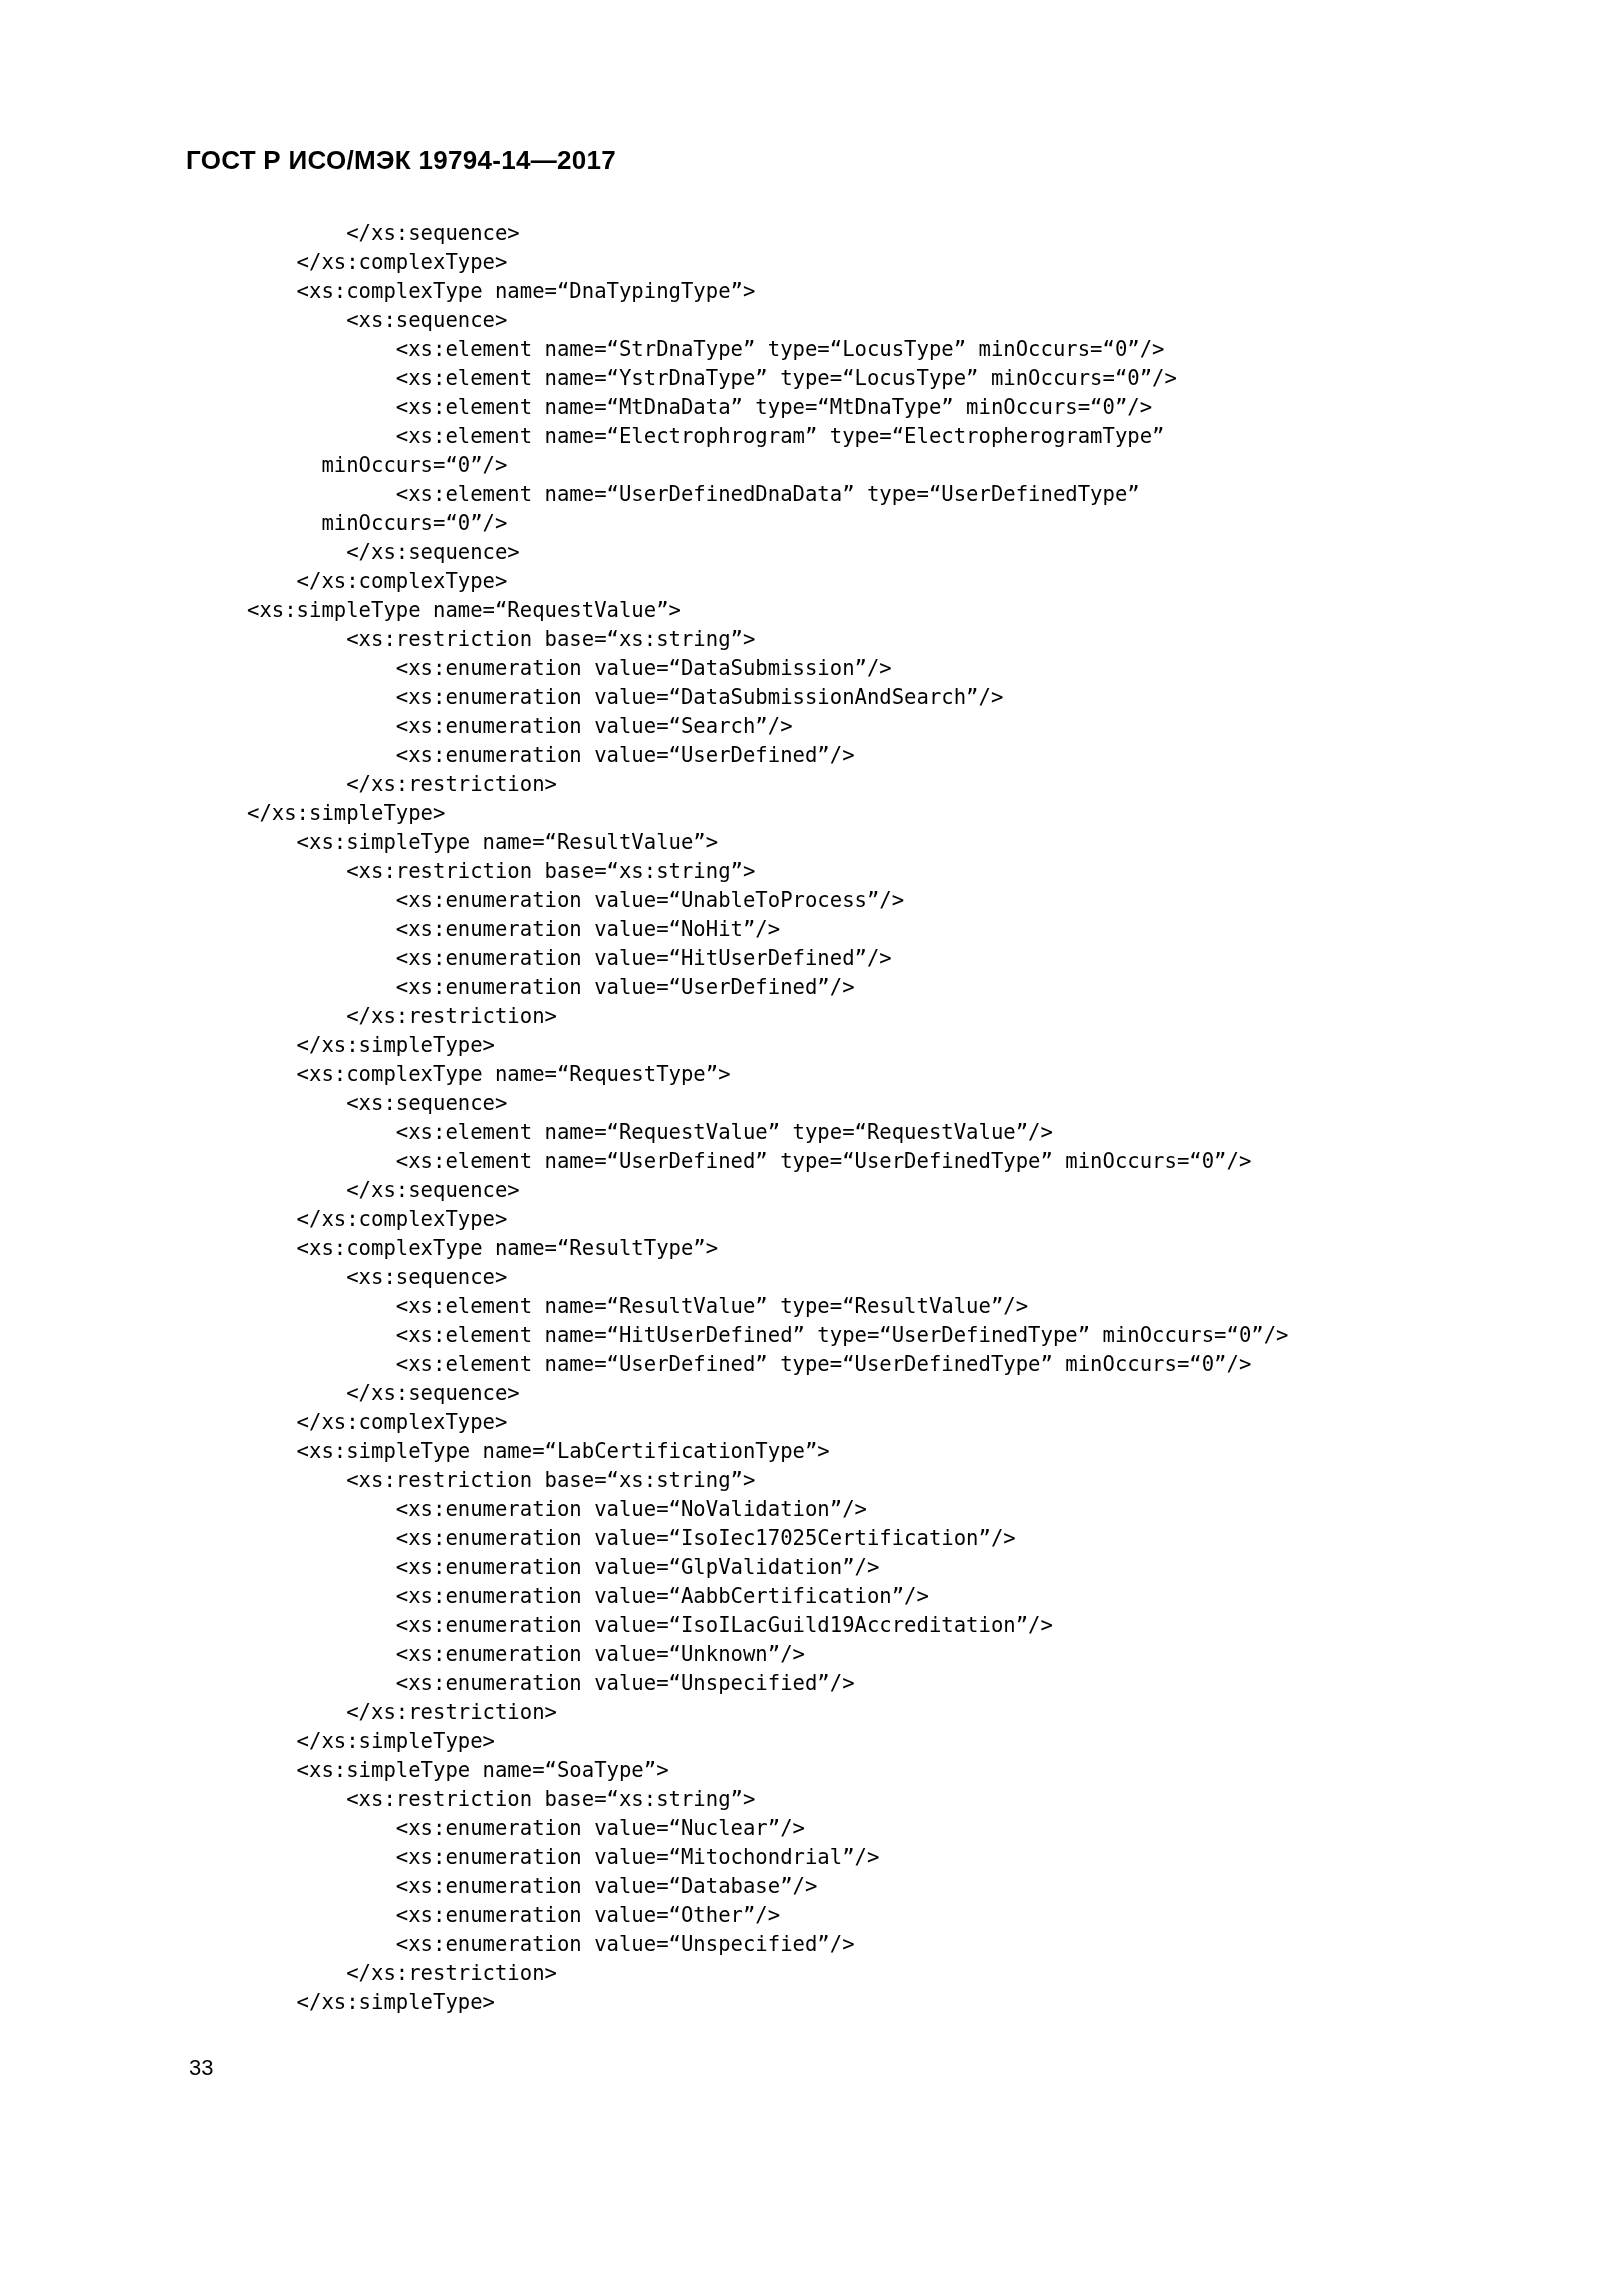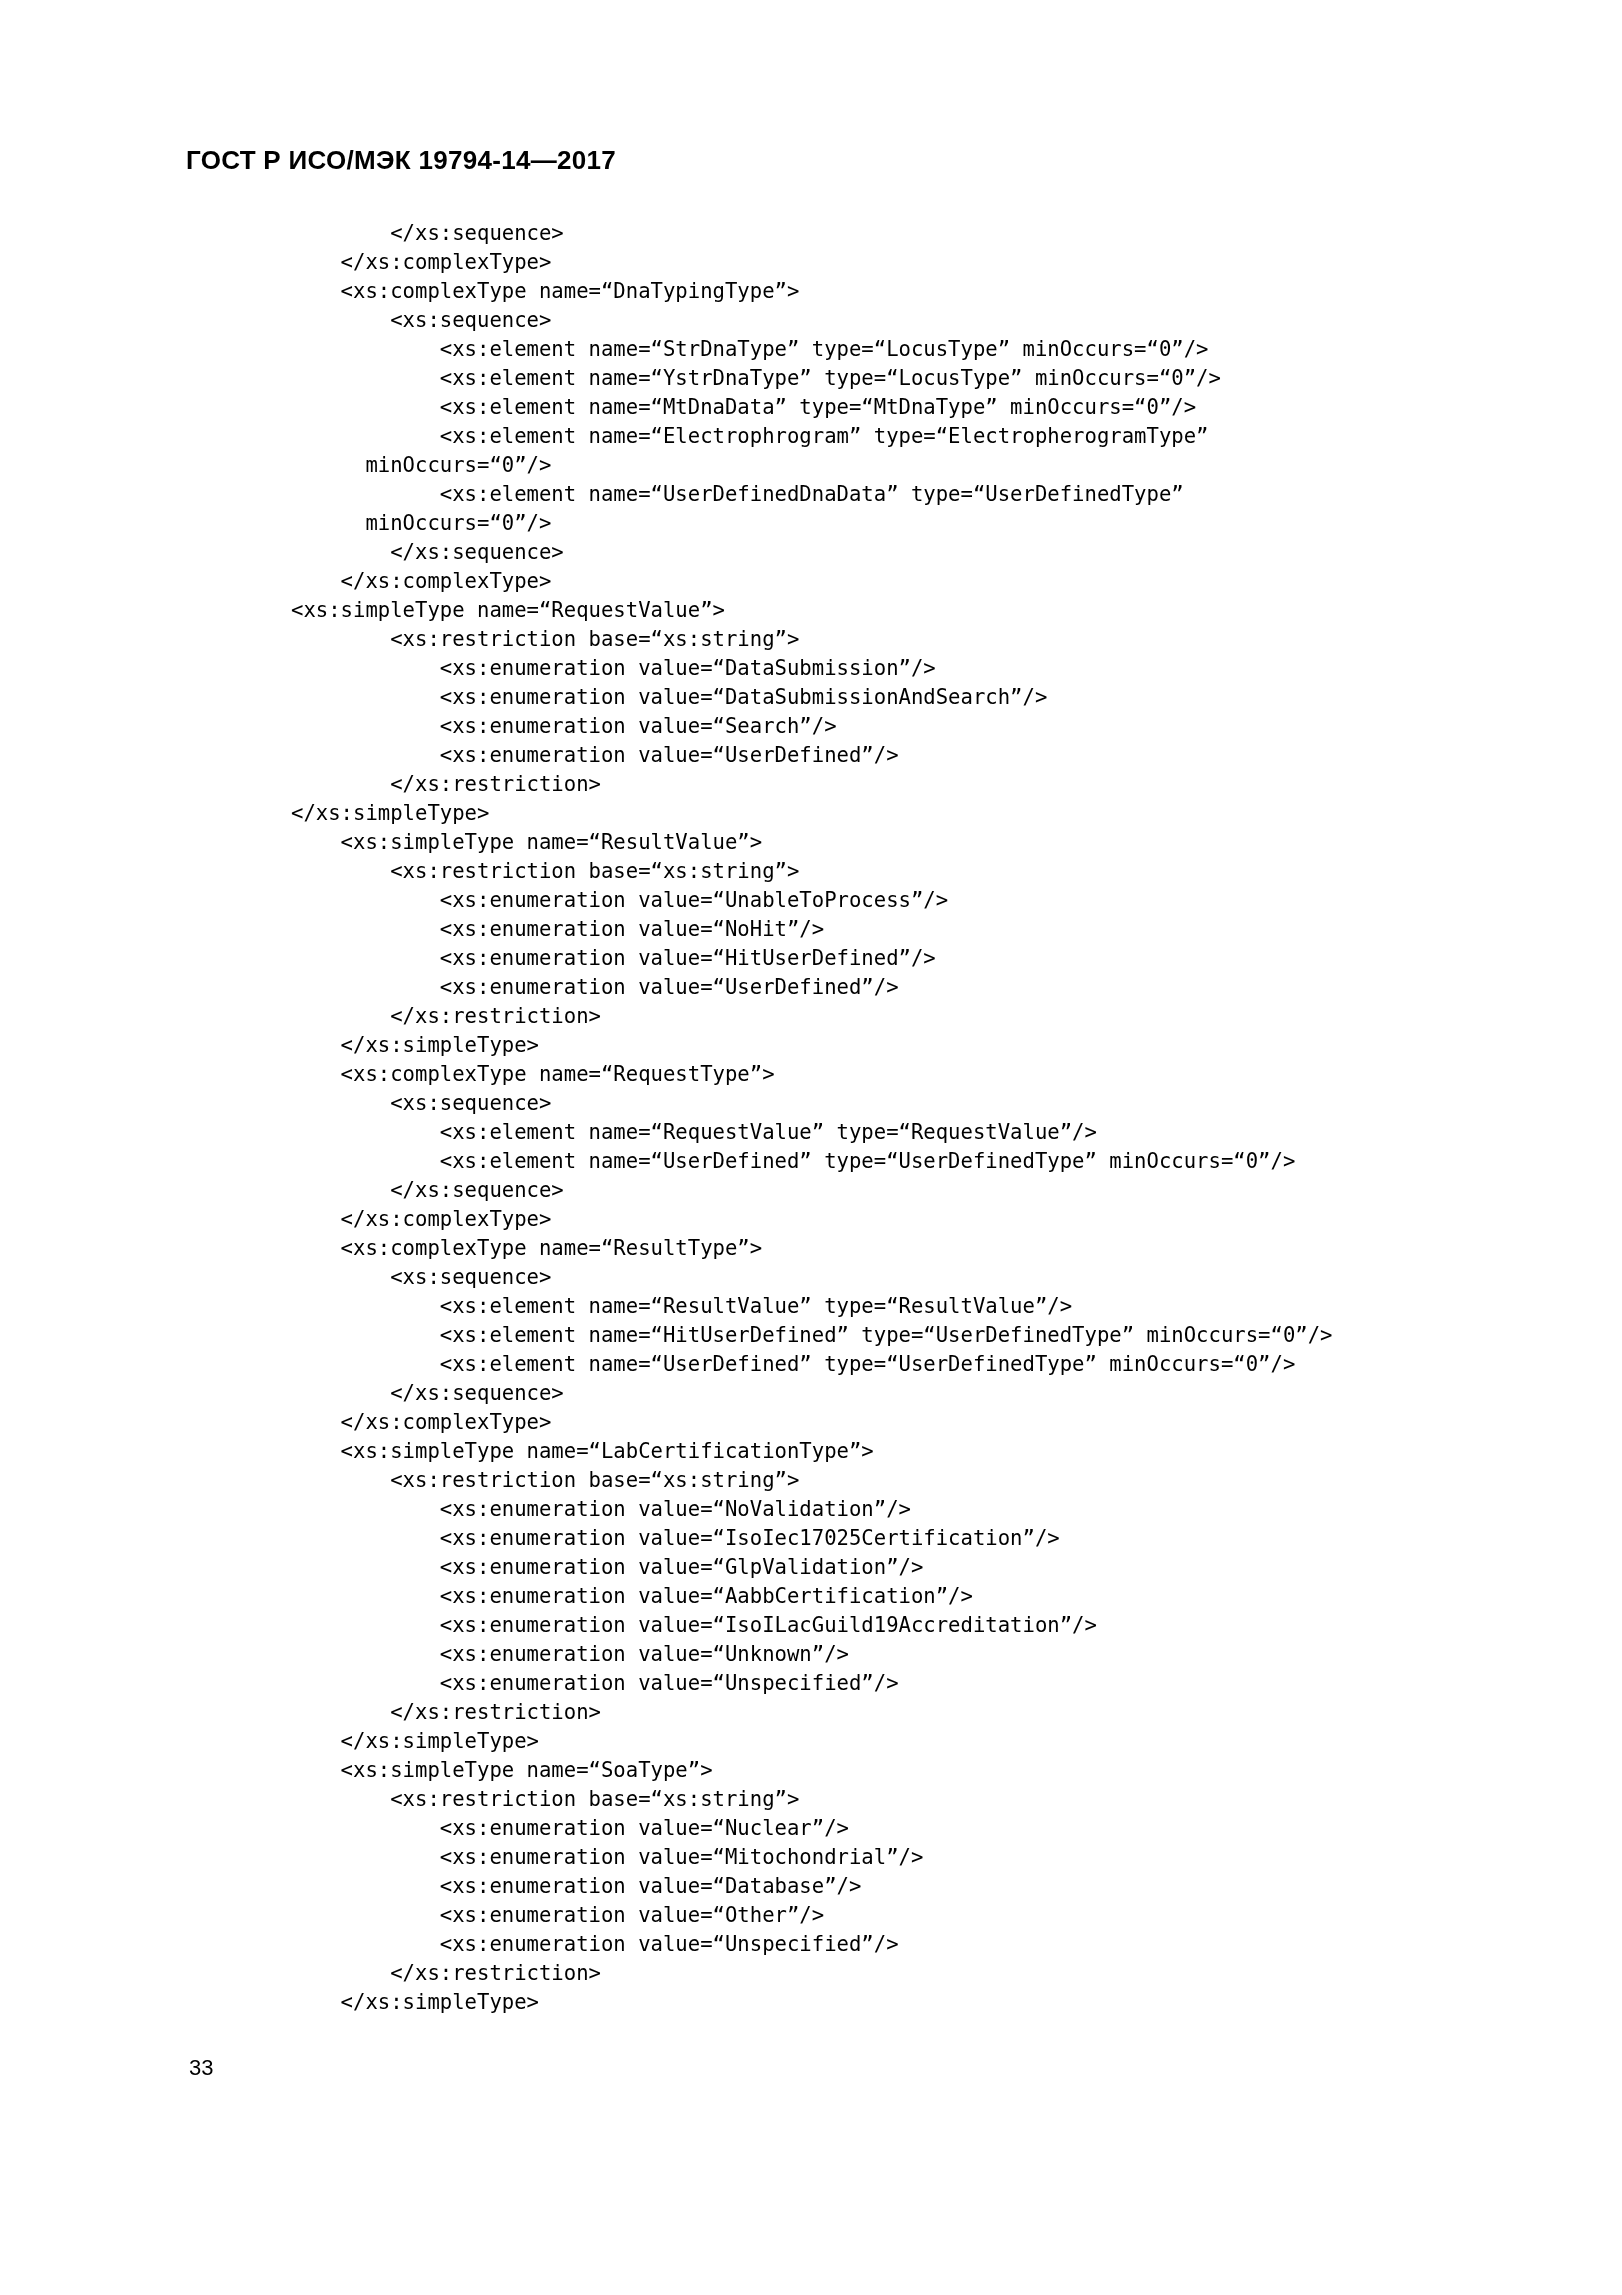--- a/index.html
+++ b/index.html
@@ -29,21 +29,20 @@
     position: absolute;
     left: 247px;
     top: 219px;
     width: 1283px;
     font-family: "DejaVu Sans Mono", "Liberation Mono", monospace;
     font-size: 20.6px;
     line-height: 29px;
     color: #000000;
     white-space: pre;
     letter-spacing: 0px;
-    margin-left: 44px;
   }
   .code-line {
     white-space: pre;
     min-height: 29px;
   }
   .page-number {
     position: absolute;
     left: 189px;
     top: 2055px;
     font-family: "Liberation Sans", sans-serif;

